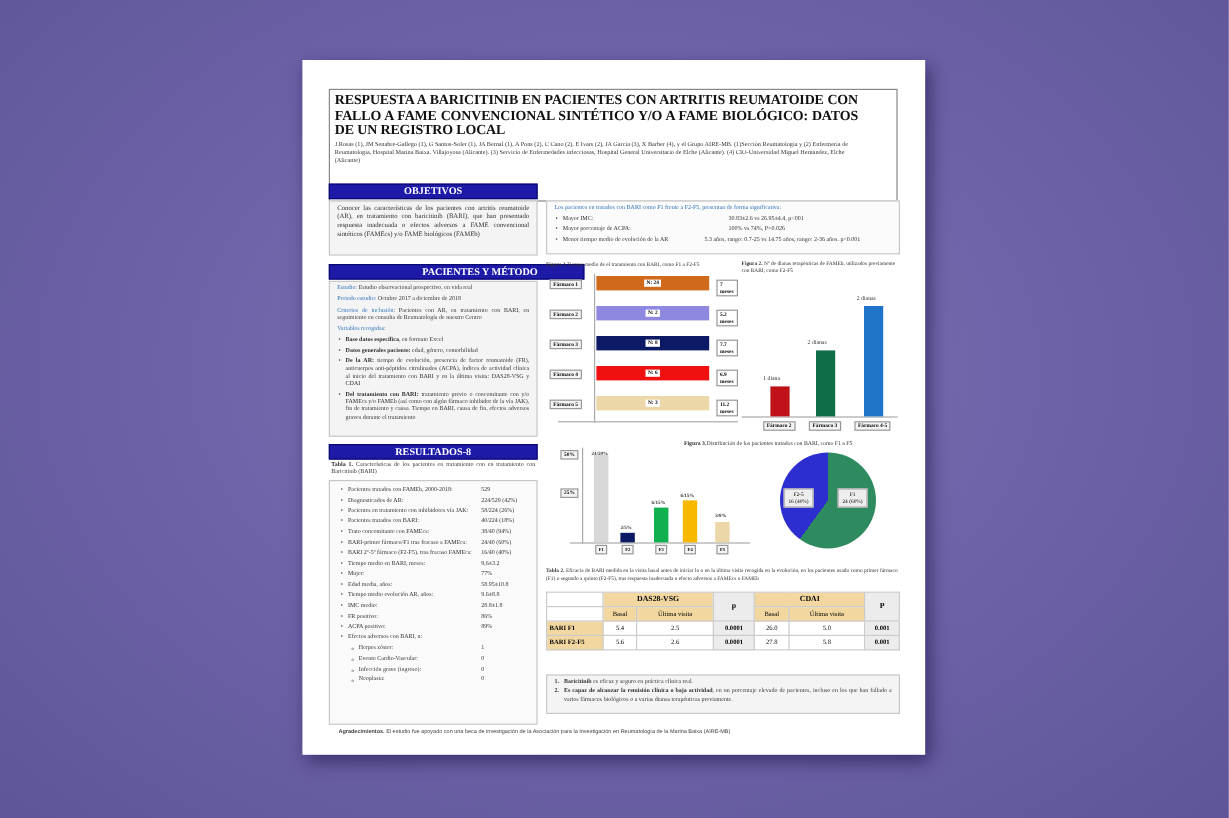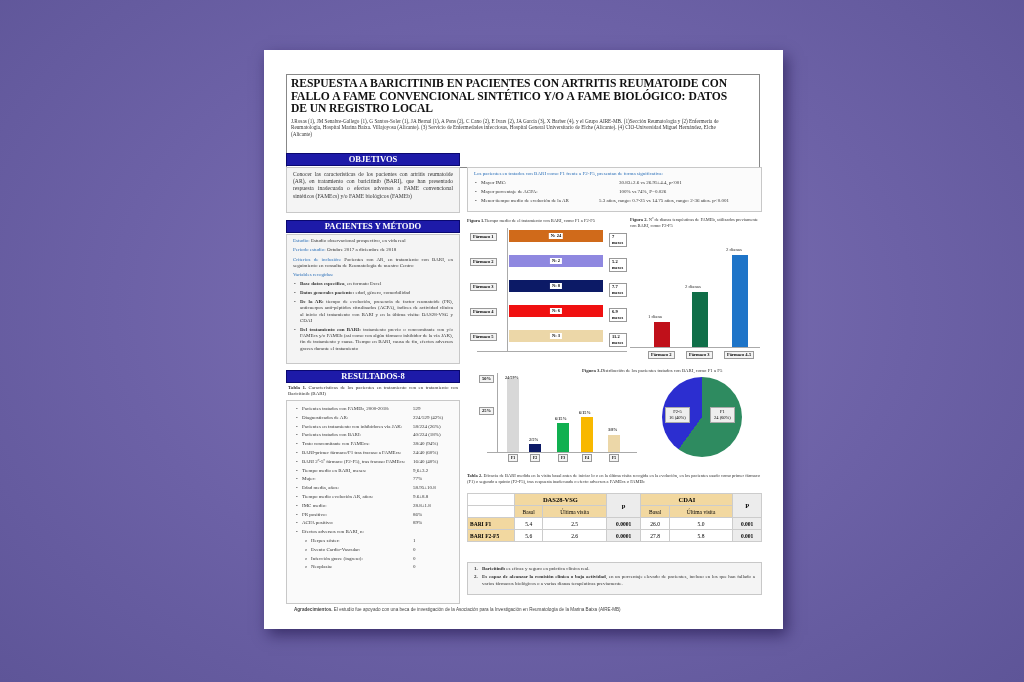--- a/index.html
+++ b/index.html
@@ -3,21 +3,21 @@
 <meta charset="utf-8">
 <style>
   html, body { margin:0; padding:0; }
   body {
     width:1024px; height:682px; overflow:hidden;
     background: radial-gradient(ellipse at 50% 45%, #7f72b6 0%, #6c61a6 55%, #5e5598 100%);
     font-family: "Liberation Serif", serif;
     position:relative;
   }
   .poster {
-    position:absolute; left:264px; top:50px; width:519px; height:579px;
+    position:absolute; left:252px; top:50px; width:519px; height:579px;
     background:#fff;
     box-shadow: 4px 6px 14px rgba(20,10,60,0.55);
     text-decoration: underline;
   }
   .titlebox {
     position:absolute; left:22px; top:24px; width:474px; height:94px;
     border:1px solid #888; box-sizing:border-box; padding:3px 4px;
   }
   .title {
     font-weight:bold; font-size:11.6px; line-height:12.5px; color:#111;
@@ -67,21 +67,21 @@
   <div class="titlebox">
     <div class="title">RESPUESTA A BARICITINIB EN PACIENTES CON ARTRITIS REUMATOIDE CON FALLO A FAME CONVENCIONAL SINTÉTICO Y/O A FAME BIOLÓGICO: DATOS DE UN REGISTRO LOCAL</div>
     <div class="authors">J.Rosas (1), JM Senabre-Gallego (1), G Santos-Soler (1), JA Bernal (1), A Pons (2), C Cano (2), E Ivars (2), JA García (3), X Barber (4), y el Grupo AIRE-MB. (1)Sección Reumatología y (2) Enfermería de Reumatología, Hospital Marina Baixa. Villajoyosa (Alicante). (3) Servicio de Enfermedades infecciosas, Hospital General Universitario de Elche (Alicante). (4) CIO-Universidad Miguel Hernández, Elche (Alicante)</div>
   </div>
 
   <div class="sec-head" style="left:22px;top:103px;width:172px;">OBJETIVOS</div>
   <div class="box" style="left:22px;top:117px;width:174px;height:46px;padding:3px 6px;">
     <div class="small para" style="font-size:5.6px;line-height:7.2px;">Conocer las características de los pacientes con artritis reumatoide (AR), en tratamiento con baricitinib (BARI), que han presentado respuesta inadecuada o efectos adversos a FAME convencional sintéticos (FAMEcs) y/o FAME biológicos (FAMEb)</div>
   </div>
 
-  <div class="sec-head" style="left:22px;top:170px;width:172px;">PACIENTES Y MÉTODO</div>
+  <div class="sec-head" style="left:22px;top:170px;width:172px;padding-left:39px;">PACIENTES Y MÉTODO</div>
   <div class="box" style="left:22px;top:184px;width:174px;height:130px;padding:3px 6px;">
     <div class="small" style="margin-bottom:3px;"><span class="blue">Estudio:</span><span> Estudio observacional prospectivo, en vida real</span></div>
     <div class="small" style="margin-bottom:3px;"><span class="blue">Periodo estudio:</span><span> Octubre 2017 a diciembre de 2018</span></div>
     <div class="small para" style="margin-bottom:3px;"><span class="blue">Criterios de inclusión:</span><span> Pacientes con AR, en tratamiento con BARI, en seguimiento en consulta de Reumatología de nuestro Centro</span></div>
     <div class="small blue" style="margin-bottom:3px;">Variables recogidas:</div>
     <ul class="b small para">
       <li><b>Base datos específica</b><span>, en formato Excel</span></li>
       <li><b>Datos generales paciente:</b><span> edad, género, comorbilidad</span></li>
       <li><b>De la AR:</b><span> tiempo de evolución, presencia de factor reumatoide (FR), anticuerpos anti-péptidos citrulinados (ACPA), índices de actividad clínica al inicio del tratamiento con BARI y en la última visita: DAS28-VSG y CDAI</span></li>
       <li><b>Del tratamiento con BARI:</b><span> tratamiento previo o concomitante con y/o FAMEcs y/o FAMEb (así como con algún fármaco inhibidor de la vía JAK), fin de tratamiento y causa. Tiempo en BARI, causa de fin, efectos adversos graves durante el tratamiento</span></li>

